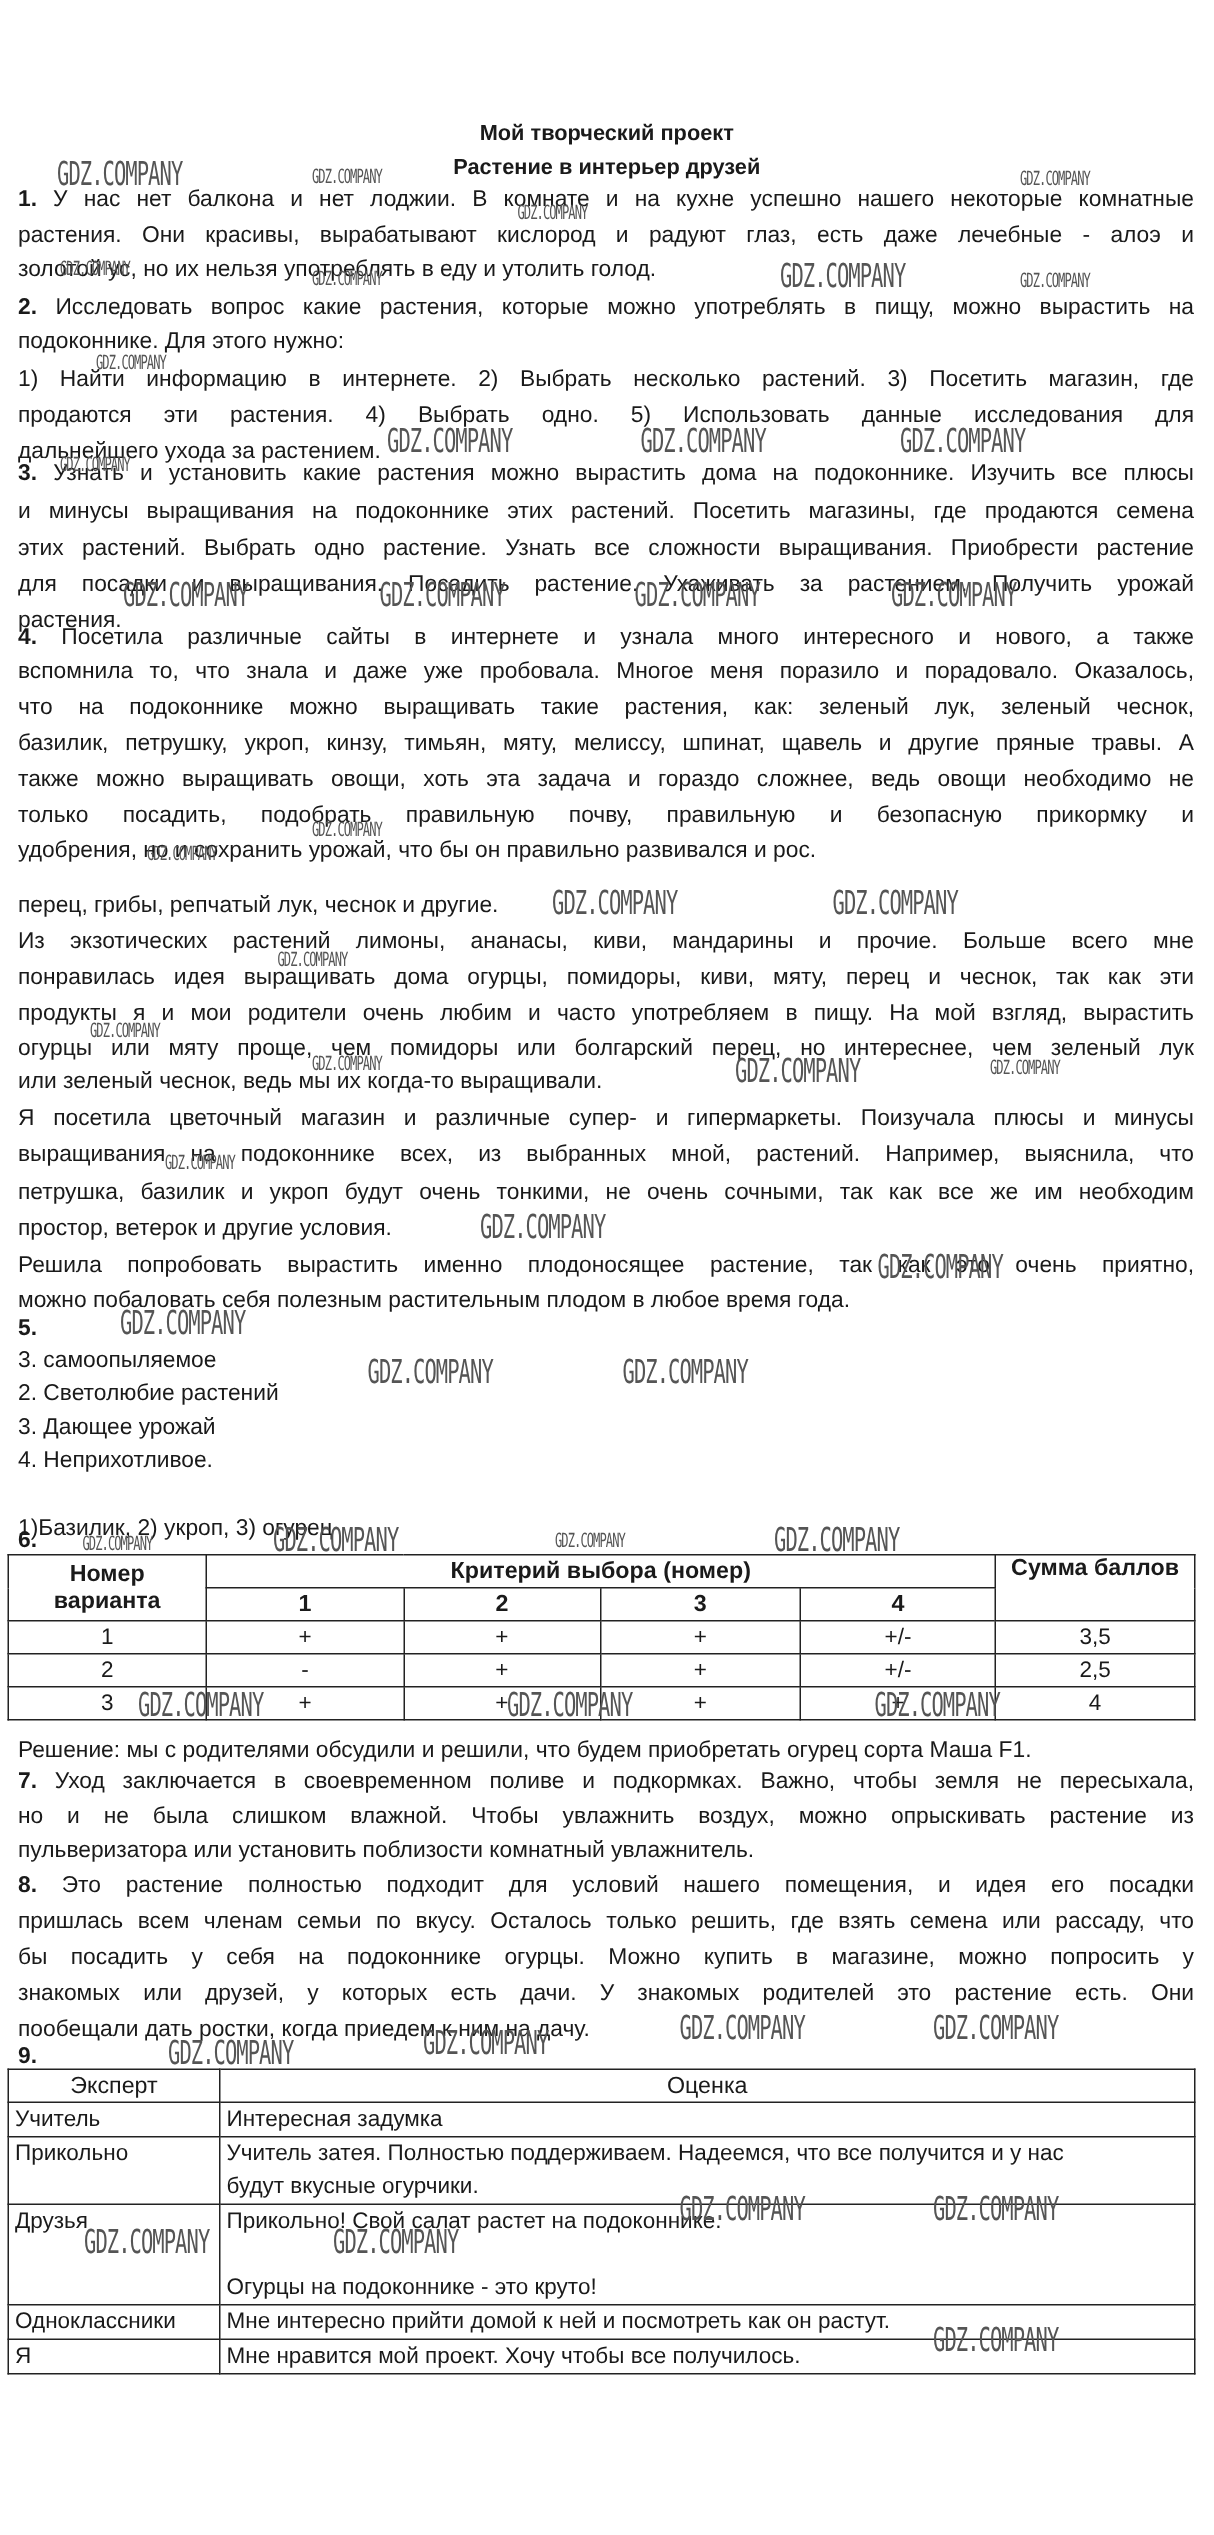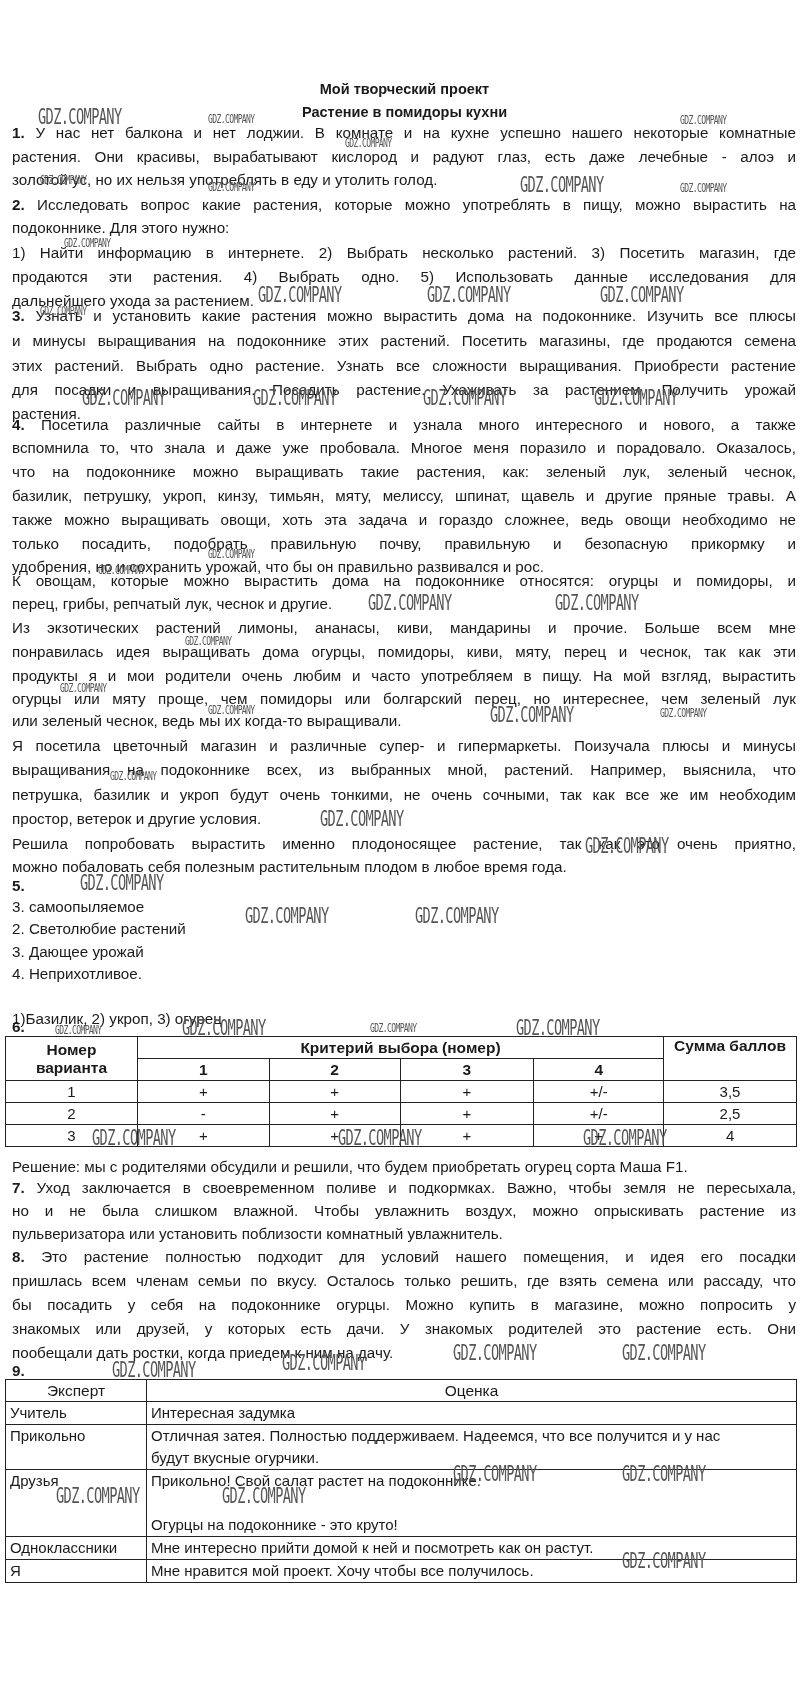--- a/index.html
+++ b/index.html
@@ -22,21 +22,21 @@
   #t9 { left: 5px; top: 1379px; width: 792px; }
   #t9 th { font-weight: normal; text-align: center; font-size: 15.5px; }
   #t9 td { text-align: left; vertical-align: top; line-height: 22px; }
 </style>
 </head>
 <body>
 
 <div class="page">
 
   <div class="title" style="top:81px">Мой творческий проект</div>
-  <div class="title" style="top:104px">Растение в помидоры кухни</div>
+  <div class="title" style="top:104px">Растение в интерьер друзей</div>
 
   <div class="line just" style="top:122px"><span class="b">1.</span><span> У нас нет балкона и нет лоджии. В комнате и на кухне успешно нашего некоторые комнатные</span></div>
   <div class="line just" style="top:146px">растения. Они красивы, вырабатывают кислород и радуют глаз, есть даже лечебные - алоэ и</div>
   <div class="line" style="top:169px">золотой ус, но их нельзя употреблять в еду и утолить голод.</div>
 
   <div class="line just" style="top:194px"><span class="b">2.</span><span> Исследовать вопрос какие растения, которые можно употреблять в пищу, можно вырастить на</span></div>
   <div class="line" style="top:217px">подоконнике. Для этого нужно:</div>
   <div class="line just" style="top:242px">1) Найти информацию в интернете. 2) Выбрать несколько растений. 3) Посетить магазин, где</div>
   <div class="line just" style="top:266px">продаются эти растения. 4) Выбрать одно.  5) Использовать данные исследования для</div>
   <div class="line" style="top:290px">дальнейшего ухода за растением.</div>
@@ -47,23 +47,22 @@
   <div class="line just" style="top:379px">для посадки и выращивания. Посадить растение. Ухаживать за растением. Получить урожай</div>
   <div class="line" style="top:403px">растения.</div>
 
   <div class="line just" style="top:414px"><span class="b">4.</span><span> Посетила различные сайты в интернете и узнала много интересного и нового, а также</span></div>
   <div class="line just" style="top:437px">вспомнила то, что знала и даже уже пробовала.  Многое меня поразило и порадовало. Оказалось,</div>
   <div class="line just" style="top:461px">что на подоконнике можно выращивать такие растения, как: зеленый лук, зеленый чеснок,</div>
   <div class="line just" style="top:485px">базилик, петрушку, укроп, кинзу, тимьян, мяту, мелиссу, шпинат, щавель и другие пряные травы. А</div>
   <div class="line just" style="top:509px">также можно выращивать овощи, хоть эта задача и гораздо сложнее, ведь овощи необходимо не</div>
   <div class="line just" style="top:533px">только посадить, подобрать правильную почву, правильную и безопасную прикормку и</div>
   <div class="line" style="top:556px">удобрения, но и сохранить урожай, что бы он правильно развивался и рос.</div>
-  <div class="line just" style="top:570px"> К овощам, которые можно вырастить дома на подоконнике относятся: огурцы и помидоры, и</div>
   <div class="line" style="top:593px">перец, грибы, репчатый лук, чеснок и другие.</div>
-  <div class="line just" style="top:617px">Из экзотических растений лимоны, ананасы, киви, мандарины и прочие. Больше всем мне</div>
+  <div class="line just" style="top:617px">Из экзотических растений лимоны, ананасы, киви, мандарины и прочие. Больше всего мне</div>
   <div class="line just" style="top:641px">понравилась идея выращивать дома огурцы, помидоры, киви, мяту, перец и чеснок, так как эти</div>
   <div class="line just" style="top:665px"> продукты я и мои родители очень любим и часто употребляем в пищу. На мой взгляд, вырастить</div>
   <div class="line just" style="top:688px"> огурцы или мяту проще, чем помидоры или болгарский перец, но интереснее, чем зеленый лук</div>
   <div class="line" style="top:710px"> или зеленый чеснок, ведь мы их когда-то выращивали.</div>
   <div class="line just" style="top:735px">Я посетила цветочный магазин и различные супер- и гипермаркеты. Поизучала плюсы и минусы</div>
   <div class="line just" style="top:759px">выращивания на подоконнике всех, из выбранных мной, растений. Например, выяснила, что</div>
   <div class="line just" style="top:784px">петрушка, базилик и укроп будут очень тонкими, не очень сочными, так как все же им необходим</div>
   <div class="line" style="top:808px">простор, ветерок и другие условия.</div>
   <div class="line just" style="top:833px">Решила попробовать вырастить именно плодоносящее растение, так как это очень приятно,</div>
   <div class="line" style="top:856px">можно побаловать себя полезным растительным плодом в любое время года.</div>
@@ -151,21 +150,21 @@
     </tr>
     <tr>
       <td>Учитель</td>
       <td>
             <div>Интересная задумка</div>
           </td>
     </tr>
     <tr>
       <td>Прикольно</td>
       <td>
-            <div>Отличная затея. Полностью поддерживаем. Надеемся, что все получится и у нас</div>
+            <div>Учитель затея. Полностью поддерживаем. Надеемся, что все получится и у нас</div>
             <div>будут вкусные огурчики.</div>
           </td>
     </tr>
     <tr>
       <td>Друзья</td>
       <td>
             <div>Прикольно! Свой салат растет на подоконнике.</div>
             <div style="height:22px"></div>
             <div>Огурцы на подоконнике - это круто!</div>
           </td>

